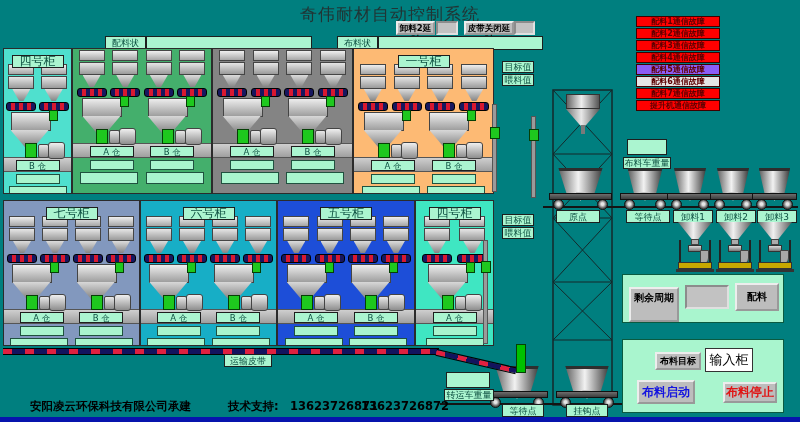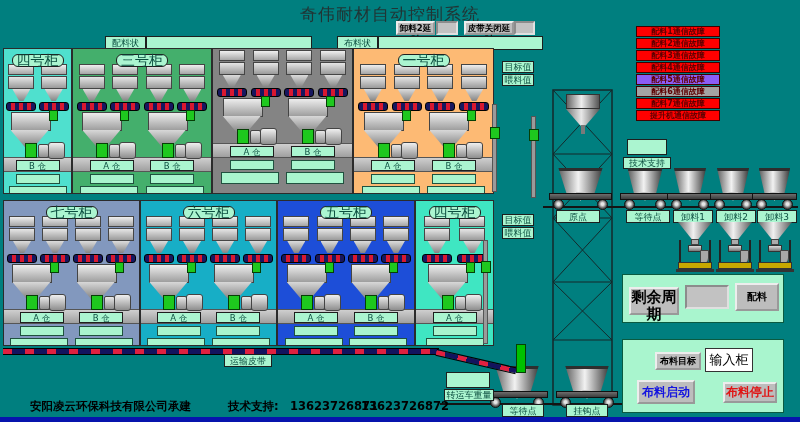--- a/index.html
+++ b/index.html
@@ -8,28 +8,28 @@
   .abs{position:absolute;}
   .title{position:absolute;left:240px;top:3px;width:300px;text-align:center;
     font-size:17px;color:#203535;letter-spacing:1px;}
   .tag{position:absolute;background:#ABF5D0;border:1px solid #1e1e1e;color:#0c4f40;
     font-size:9px;line-height:11px;text-align:center;box-sizing:border-box;}
   .field{position:absolute;background:#ABF5D0;border:1px solid #1e1e1e;box-sizing:border-box;}
   .gbtn{position:absolute;background:#BDBDBD;border:2px outset #EDEDED;color:#000;
     font-weight:bold;text-align:center;box-sizing:border-box;cursor:default;}
   .inbox{position:absolute;background:#C2C2C2;border:2px inset #E0E0E0;box-sizing:border-box;}
   
-  .alarm-list{position:absolute;left:629px;top:26px;width:86px;padding-left:7px;}
+  .alarm-list{position:absolute;left:629px;top:16px;width:86px;padding-left:7px;}
   .alarm{width:84px;height:11px;margin-bottom:1px;background:#FF0000;border:1px solid #3d0000;
     color:#5e0000;font-weight:bold;font-size:8px;line-height:10px;text-align:center;box-sizing:border-box;}
   
   .row-group{position:absolute;left:3px;width:491px;height:146px;display:flex;}
   .section{position:relative;border:1px solid #2b2b2b;box-sizing:border-box;overflow:hidden;}
   .sec-label-row{height:13px;text-align:center;margin-top:1px;position:relative;}
-  .sec-label{position:relative;display:inline-block;min-width:52px;font-size:14px;border-radius:6px;}
+  .sec-label{position:relative;display:inline-block;min-width:52px;font-size:12px;}
   .sh-row{display:flex;justify-content:space-evenly;height:48px;margin-top:1px;}
   .small-hopper{width:30px;}
   .sh-b1{height:9px;margin:0 2px;background:linear-gradient(180deg,#EFEFEF,#A6A6A6);border:1px solid #454545;}
   .sh-b2{height:11px;margin:1px 2px 0;background:linear-gradient(180deg,#E6E6E6,#9A9A9A);border:1px solid #454545;}
   .sh-cone{width:18px;height:12px;margin:0 auto;background:linear-gradient(180deg,#DCDCDC,#848484);
     clip-path:polygon(0 0,100% 0,62% 100%,38% 100%);}
   .sh-feeder{height:7px;margin-top:1px;border:1px solid #000;border-radius:3px;
     background:repeating-linear-gradient(90deg,#17175F 0 4px,#D81830 4px 8px);}
   .bh-row{display:flex;justify-content:space-evenly;height:45px;}
   .big-hopper{position:relative;width:58px;height:45px;}
@@ -111,21 +111,21 @@
   <div class="field" style="left:146px;top:36px;width:166px;height:14px;"></div>
   <div class="tag" style="left:337px;top:36px;width:41px;height:14px;line-height:13px;">布料状态:</div>
   <div class="field" style="left:378px;top:36px;width:165px;height:14px;"></div>
 
   <div class="alarm-list" id="alarms">
       <div class="alarm" style="background: rgb(255, 0, 0); color: rgb(94, 0, 0);">配料1通信故障</div>
       <div class="alarm" style="background: rgb(255, 0, 0); color: rgb(94, 0, 0);">配料2通信故障</div>
       <div class="alarm" style="background: rgb(255, 0, 0); color: rgb(94, 0, 0);">配料3通信故障</div>
       <div class="alarm" style="background: rgb(255, 0, 0); color: rgb(94, 0, 0);">配料4通信故障</div>
       <div class="alarm" style="background: #8b5cf6; color: rgb(94, 0, 0);">配料5通信故障</div>
-      <div class="alarm" style="background: #a3a3a3; color: rgb(94, 0, 0);">配料6通信故障</div>
+      <div class="alarm" style="background: #e5e5e5; color: rgb(94, 0, 0);">配料6通信故障</div>
       <div class="alarm" style="background: rgb(255, 0, 0); color: rgb(94, 0, 0);">配料7通信故障</div>
       <div class="alarm" style="background: rgb(255, 0, 0); color: rgb(94, 0, 0);">提升机通信故障</div>
     </div>
 
   <div class="row-group" id="row-group-0" style="top:48px;">
       <div class="section" style="flex: 68 1 0px; background: rgb(79, 224, 206);">
         <div class="sec-label-row"><div class="tag sec-label">四号柜</div></div>
         <div class="sh-row">
           <div class="small-hopper">
             <div class="sh-b1"></div>
@@ -153,21 +153,20 @@
           <div class="tag bin-label">B 仓</div>
         </div>
         <div class="disp-row">
           <div class="disp disp-a"></div>
         </div>
         <div class="disp-row">
           <div class="disp disp-b"></div>
         </div>
       </div>
       <div class="section" style="flex: 140 1 0px; background: rgb(68, 175, 108);">
-        <div class="sec-label-row"><div class="tag sec-label">三号柜</div></div>
         <div class="sh-row">
           <div class="small-hopper">
             <div class="sh-b1"></div>
             <div class="sh-b2"></div>
             <div class="sh-cone"></div>
             <div class="sh-feeder"></div>
           </div>
           <div class="small-hopper">
             <div class="sh-b1"></div>
             <div class="sh-b2"></div>
@@ -569,21 +568,21 @@
     </g>
   </svg>
   <div class="tophop-box"></div>
   <div class="tophop-cone"></div>
   <div class="tophop-tip"></div>
 
   <div class="rail" style="left:543px;top:206px;width:255px;"></div>
   <div class="rail" style="left:440px;top:403px;width:190px;"></div>
 
   <div class="field" style="left:627px;top:139px;width:40px;height:16px;"></div>
-  <div class="tag" style="left:623px;top:157px;width:48px;height:12px;">技术支持</div>
+  <div class="tag" style="left:623px;top:157px;width:48px;height:12px;">布料车重量</div>
 
   <div id="machinery">
       <div class="cart" style="left: 549px; top: 168px; width: 63px;">
         <div class="bowl"></div>
         <div class="spout"></div>
         <div class="bed"></div>
         <div class="wheel wheel-l"></div>
         <div class="wheel wheel-r"></div>
       </div>
       <div class="tag" style="left: 556px; top: 210px; width: 44px; height: 13px; line-height: 12px;">原点</div>
@@ -669,21 +668,21 @@
 
   <div class="belt" style="left:3px;top:348px;width:436px;"></div>
   <div class="belt" style="left:437px;top:349px;width:82px;transform:rotate(13deg);transform-origin:left top;"></div>
   <div class="chute"></div>
   <div class="tag" style="left:224px;top:354px;width:48px;height:13px;line-height:12px;">运输皮带</div>
 
   <div class="field" style="left:446px;top:372px;width:44px;height:16px;"></div>
   <div class="tag" style="left:444px;top:389px;width:50px;height:12px;">转运车重量</div>
 
   <div class="panel" style="left:622px;top:274px;width:162px;height:49px;">
-    <div class="gbtn" style="left:6px;top:12px;width:50px;height:28px;font-size:15px;line-height:17px;">剩余周期</div>
+    <div class="gbtn" style="left:6px;top:12px;width:50px;height:35px;font-size:10px;line-height:17px;">剩余周期</div>
     <div class="inbox" style="left:62px;top:10px;width:44px;height:24px;"></div>
     <div class="gbtn" style="left:112px;top:8px;width:44px;height:28px;font-size:10px;line-height:24px;">配料</div>
   </div>
 
   <div class="panel" style="left:622px;top:339px;width:162px;height:74px;">
     <div class="gbtn" style="left:32px;top:12px;width:46px;height:18px;font-size:9px;line-height:14px;">布料目标</div>
     <div class="whitebox" style="left:82px;top:8px;width:48px;height:24px;font-size:13px;line-height:22px;">输入柜</div>
     <div class="gbtn" style="left:14px;top:40px;width:58px;height:24px;font-size:12px;line-height:20px;color:#1414E0;">布料启动</div>
     <div class="gbtn" style="left:100px;top:42px;width:54px;height:21px;font-size:12px;line-height:17px;color:#E01414;">布料停止</div>
   </div>

